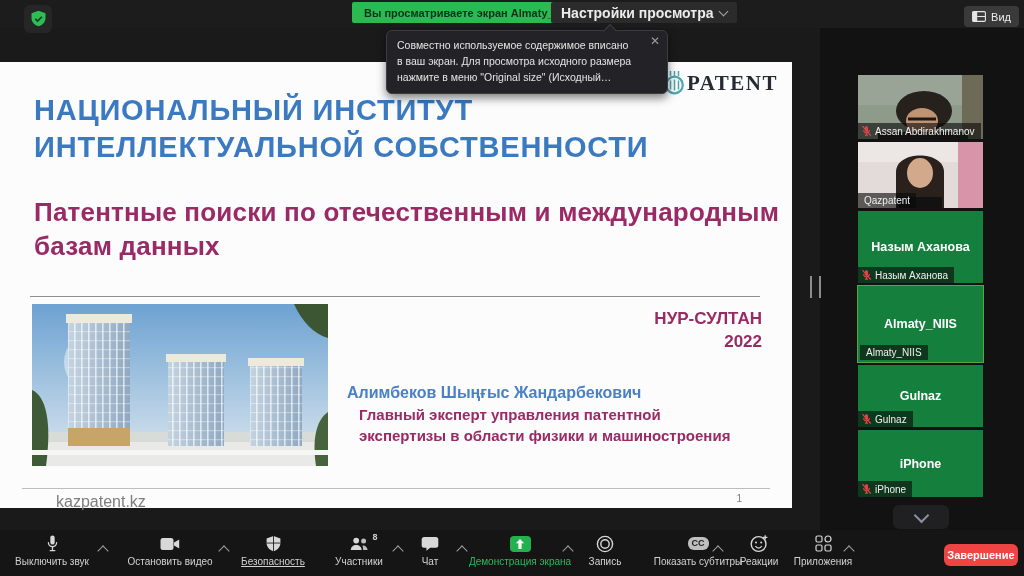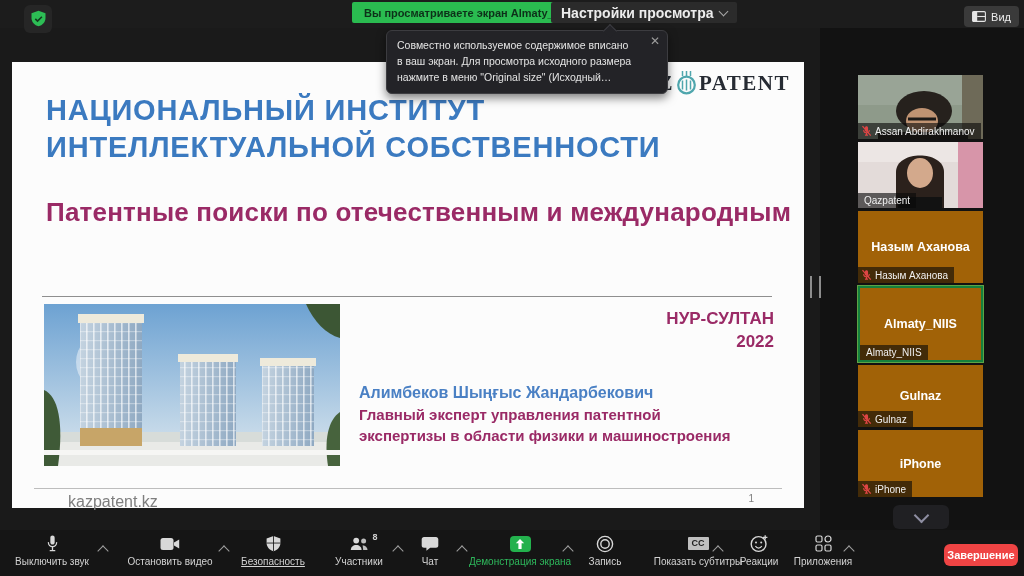--- a/index.html
+++ b/index.html
@@ -28,44 +28,44 @@
 
   
   .tooltip{position:absolute;left:386px;top:30px;width:246px;background:#232327;
            border:1px solid #3c3c40;border-radius:6px;padding:7px 24px 8px 10px;color:#e4e4e4;
            font-size:10.5px;line-height:1.5;z-index:50;box-shadow:0 4px 10px rgba(0,0,0,.5);}
   .tt-arrow{position:absolute;top:-5px;left:218px;width:9px;height:9px;background:#232327;
            border-left:1px solid #3c3c40;border-top:1px solid #3c3c40;transform:rotate(45deg);}
   .tt-close{position:absolute;top:4px;right:7px;color:#9c9c9c;font-size:12px;line-height:1;}
 
   
-  .slide{position:absolute;left:12px;top:62px;width:792px;height:446px;background:#fcfcfc;z-index:10;}
+  .slide{position:absolute;left:0;top:62px;width:792px;height:446px;background:#fcfcfc;z-index:10;}
   .logo{position:absolute;top:8px;right:14px;font-family:"Liberation Serif",serif;font-size:21px;
         font-weight:600;letter-spacing:1.5px;color:#262b33;display:flex;align-items:center;}
   .logo svg{margin:0 2px;}
   .title{position:absolute;left:34px;top:30px;font-size:29px;font-weight:600;color:#3b7ac0;
          line-height:1.26;letter-spacing:0.8px;white-space:nowrap;}
   .subtitle{position:absolute;left:34px;top:134px;font-size:26px;font-weight:600;color:#9a2a66;
          line-height:1.3;letter-spacing:0.2px;white-space:nowrap;}
   .hr1{position:absolute;left:30px;right:32px;top:234px;border-top:1px solid #8f8f8f;}
   .building{position:absolute;left:32px;top:242px;width:296px;height:162px;}
   .place{position:absolute;right:30px;top:246px;text-align:right;color:#9a2a66;font-weight:bold;
          font-size:17px;line-height:1.35;}
   .author{position:absolute;left:347px;top:320px;line-height:1.4;white-space:nowrap;}
   .aname{color:#4a80c4;font-size:16px;font-weight:bold;}
-  .arole{color:#9a2a66;font-size:15px;font-weight:600;}
+  .arole{color:#9a2a66;font-size:15px;font-weight:600;margin-left:12px;}
   .hr2{position:absolute;left:22px;right:22px;top:426px;border-top:1px solid #bdbdbd;}
   .site{position:absolute;left:56px;top:431px;font-size:16px;color:#7e7e7e;}
   .pageno{position:absolute;right:50px;top:431px;font-size:10px;color:#7e7e7e;}
 
   .handle{position:absolute;left:810px;top:276px;width:7px;height:22px;border-left:2px solid #8d8d8d;
           border-right:2px solid #8d8d8d;z-index:20;}
 
   
-  .tile{position:absolute;left:858px;width:125px;background:#a16207;overflow:hidden;
+  .tile{position:absolute;left:858px;width:125px;background:#15803d;overflow:hidden;
         box-sizing:border-box;z-index:20;}
   .tile svg.vid{position:absolute;left:0;top:0;width:100%;height:100%;}
   .pname{position:absolute;width:100%;top:50%;transform:translateY(-50%);text-align:center;
          color:#fff;font-size:12.5px;font-weight:bold;}
   .tile.active{border:2px solid #15803d;box-shadow:0 0 0 1px #5da445;}
   .plabel{position:absolute;left:0;bottom:0;display:flex;align-items:center;gap:3px;
           background:rgba(10,10,10,.62);color:#f0f0f0;font-size:10px;padding:2px 6px 2px 3px;
           max-width:118px;white-space:nowrap;}
   .plabel.noicon{padding-left:6px;margin-top:44px;}
   .collapsebtn{position:absolute;left:893px;top:505px;width:56px;height:24px;background:#202023;
@@ -75,21 +75,21 @@
   
   .toolbar{position:absolute;left:0;bottom:0;width:1024px;height:46px;background:#151515;z-index:30;}
   .tbi{position:absolute;top:4px;display:flex;flex-direction:column;align-items:center;gap:3px;
        color:#d2d2d2;font-size:10px;}
   .tbi .ic{height:19px;display:flex;align-items:center;justify-content:center;position:relative;}
   .tbi span.lbl{white-space:nowrap;}
   .tbi.green{color:#2eb85c;}
   .badge{position:absolute;right:-9px;top:-2px;font-size:9px;color:#cfcfcf;font-weight:bold;}
   .shareicon{width:21px;height:16px;background:#23b14d;border-radius:4px;display:flex;
        align-items:center;justify-content:center;}
-  .ccicon{background:#bfbfbf;color:#1d1d1d;font-size:9px;font-weight:bold;border-radius:1px;
+  .ccicon{background:#bfbfbf;color:#1d1d1d;font-size:9px;font-weight:bold;border-radius:6px;
        padding:2px 4px;line-height:1;}
   .endbtn{position:absolute;left:944px;top:14px;width:74px;height:22px;background:#ef4444;
        color:#fff;font-size:11px;font-weight:bold;border-radius:6px;display:flex;
        align-items:center;justify-content:center;white-space:nowrap;}
 </style>
 </head>
 <body>
 
 <div id="app">
   <div class="topbar"></div>
@@ -132,20 +132,21 @@
           <path d="M6.5 10.5v9M10.5 9.5v11M14.5 10.5v9" stroke="#4fa6ad" stroke-width="1.5"></path>
         </svg>
       <span>PATENT</span>
     </div>
     <div class="title">
       <div>НАЦИОНАЛЬНЫЙ ИНСТИТУТ</div>
       <div>ИНТЕЛЛЕКТУАЛЬНОЙ СОБСТВЕННОСТИ</div>
     </div>
     <div class="subtitle">
       <div>Патентные поиски по отечественным и международным</div>
+      <div>базам данных</div>
     </div>
     <div class="hr1"></div>
 
     <svg class="building" viewBox="0 0 296 162" preserveAspectRatio="none">
       <defs>
         <linearGradient id="sky" x1="0" y1="0" x2="0" y2="1">
             <stop offset="0" stop-color="#6da2d2"></stop>
             <stop offset="1" stop-color="#dde8ef"></stop>
           </linearGradient>
         <linearGradient id="glass" x1="0" y1="0" x2="1" y2="0">

